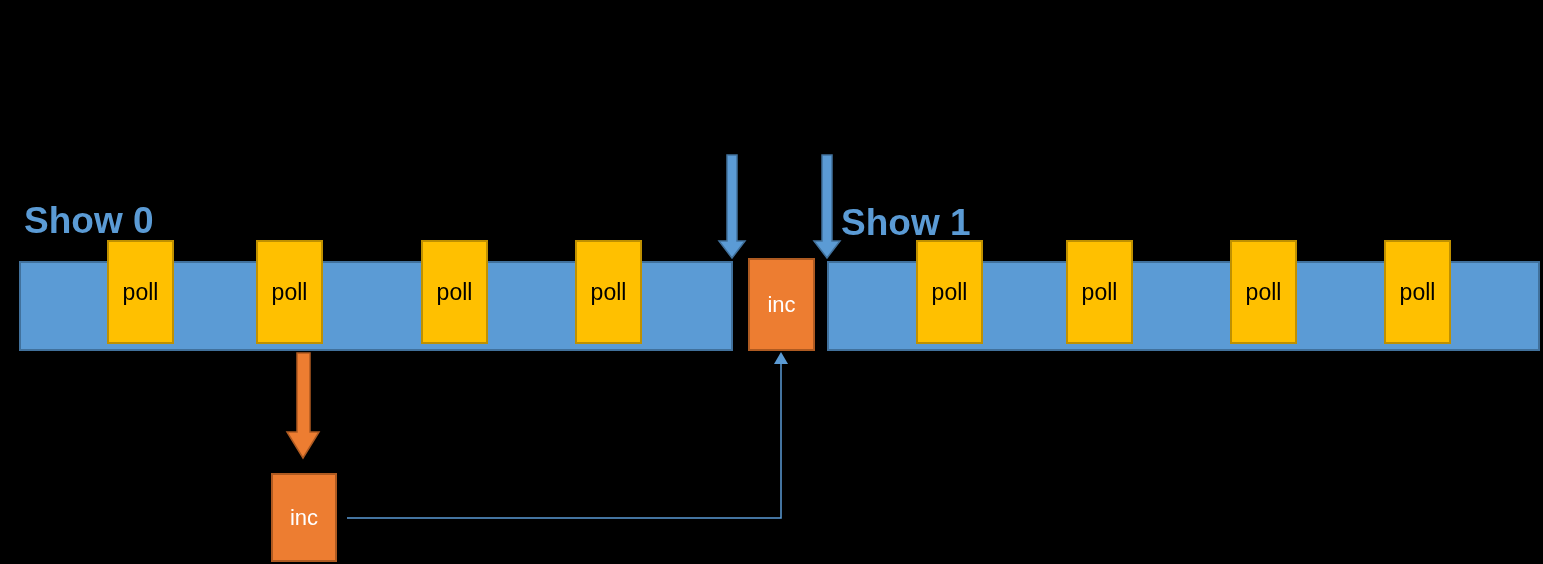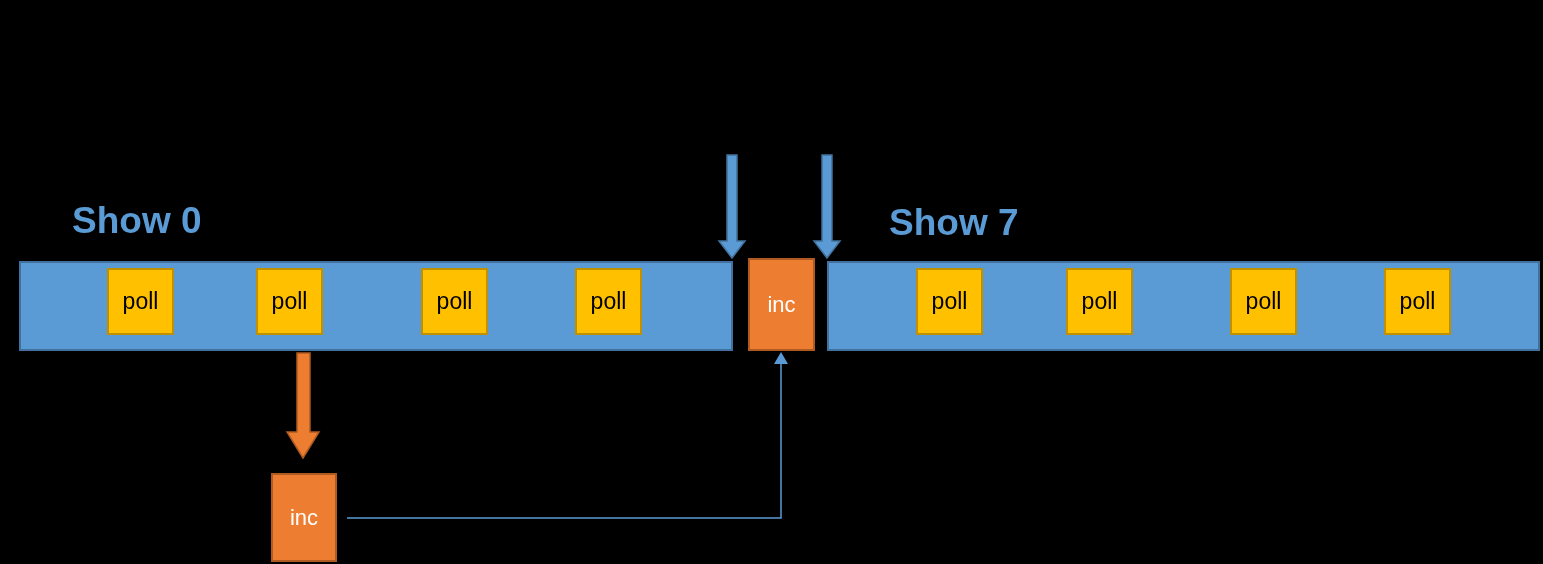--- a/index.html
+++ b/index.html
@@ -28,21 +28,20 @@
     overflow: hidden;
     font-family: "Liberation Sans", sans-serif;
   }
   .show-label {
     position: absolute;
     color: var(--label-text);
     font-size: 37px;
     font-weight: bold;
     line-height: 44px;
     white-space: nowrap;
-    margin-left: 48px;
   }
   .show-label.show0 { left: 24px;  top: 199px; }
   .show-label.show1 { left: 841px; top: 201px; }
   .bar {
     position: absolute;
     top: 261px;
     height: 90px;
     background: var(--bar-fill);
     border: 2px solid var(--bar-border);
     box-sizing: border-box;
@@ -50,23 +49,23 @@
   .bar.bar1 { left: 19px;  width: 714px; }
   .bar.bar2 { left: 827px; width: 713px; }
   .block {
     position: absolute;
     box-sizing: border-box;
     display: flex;
     align-items: center;
     justify-content: center;
   }
   .block.poll {
-    top: 268px;
+    top: 240px;
     width: 67px;
-    height: 67px;
+    height: 104px;
     background: var(--poll-fill);
     border: 2px solid var(--poll-border);
     color: var(--poll-text);
     font-size: 23px;
   }
   .block.inc {
     background: var(--inc-fill);
     border: 2px solid var(--inc-border);
     color: var(--inc-text);
     font-size: 22px;
@@ -102,21 +101,21 @@
   .orange-arrow { fill: var(--inc-fill);  stroke: var(--inc-border); stroke-width: 1.5; }
   .connector-line { fill: none; stroke: var(--connector); stroke-width: 1.5; }
   .connector-head { fill: var(--connector); stroke: none; }
 </style>
 </head>
 <body>
 
 <div class="canvas">
 
   <div class="show-label show0">Show 0</div>
-  <div class="show-label show1">Show 7</div>
+  <div class="show-label show1">Show 1</div>
 
   <div class="bar bar1"></div>
   <div class="bar bar2"></div>
 
   <div class="block poll p1">poll</div>
   <div class="block poll p2">poll</div>
   <div class="block poll p3">poll</div>
   <div class="block poll p4">poll</div>
 
   <div class="block inc inc-top">inc</div>

